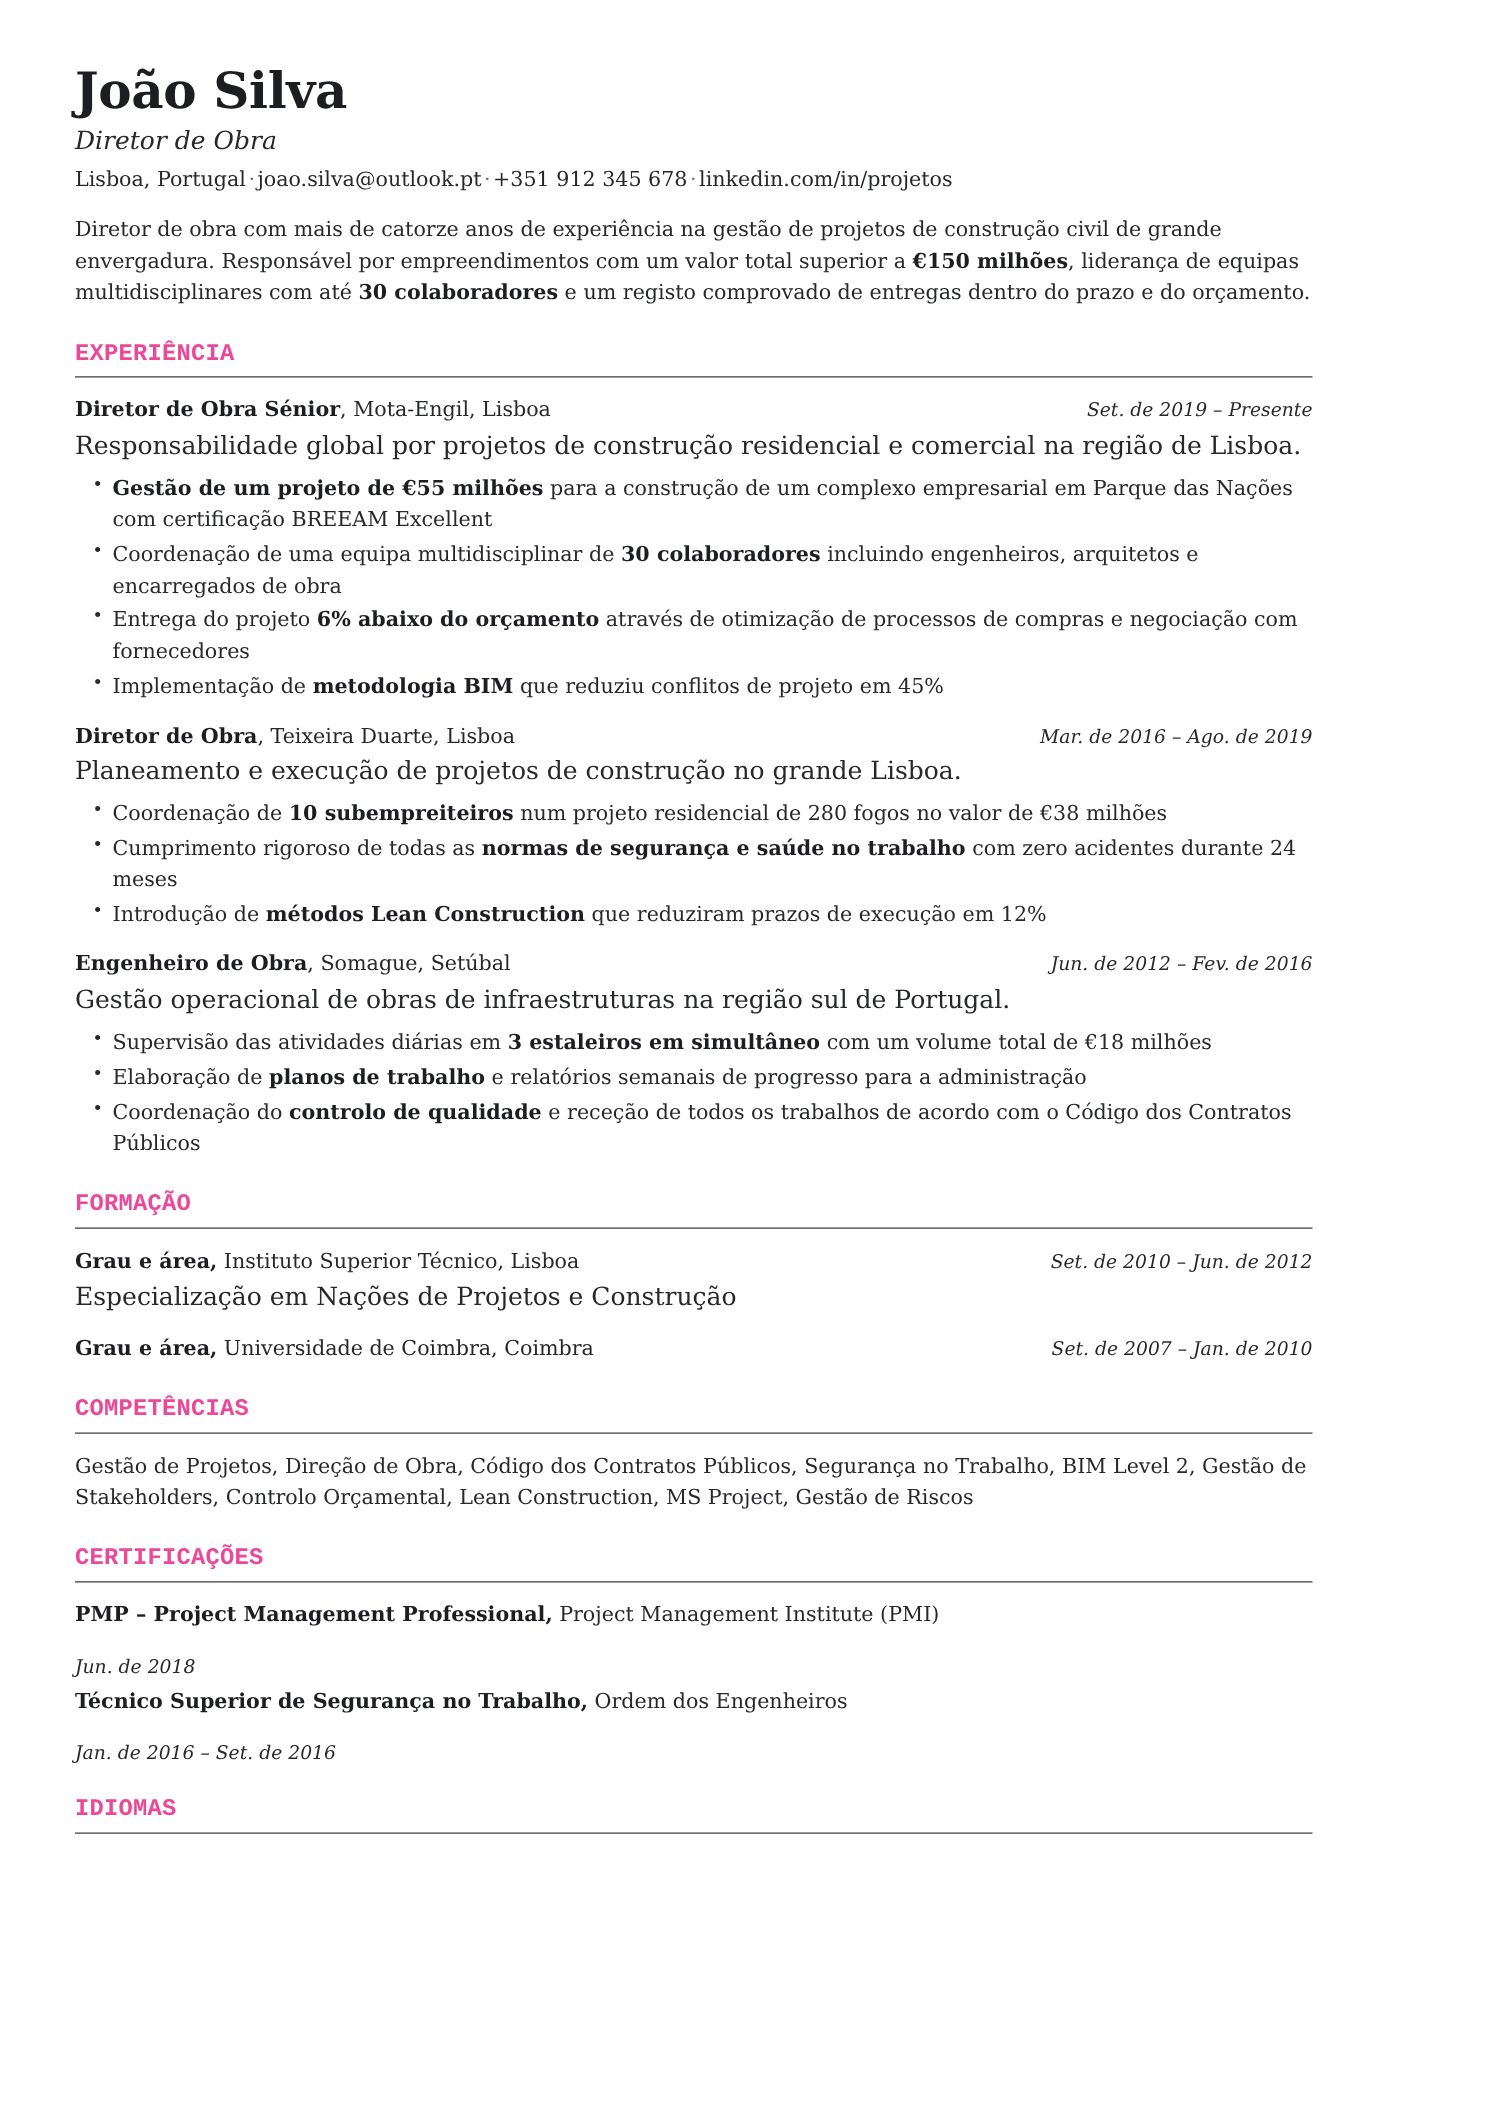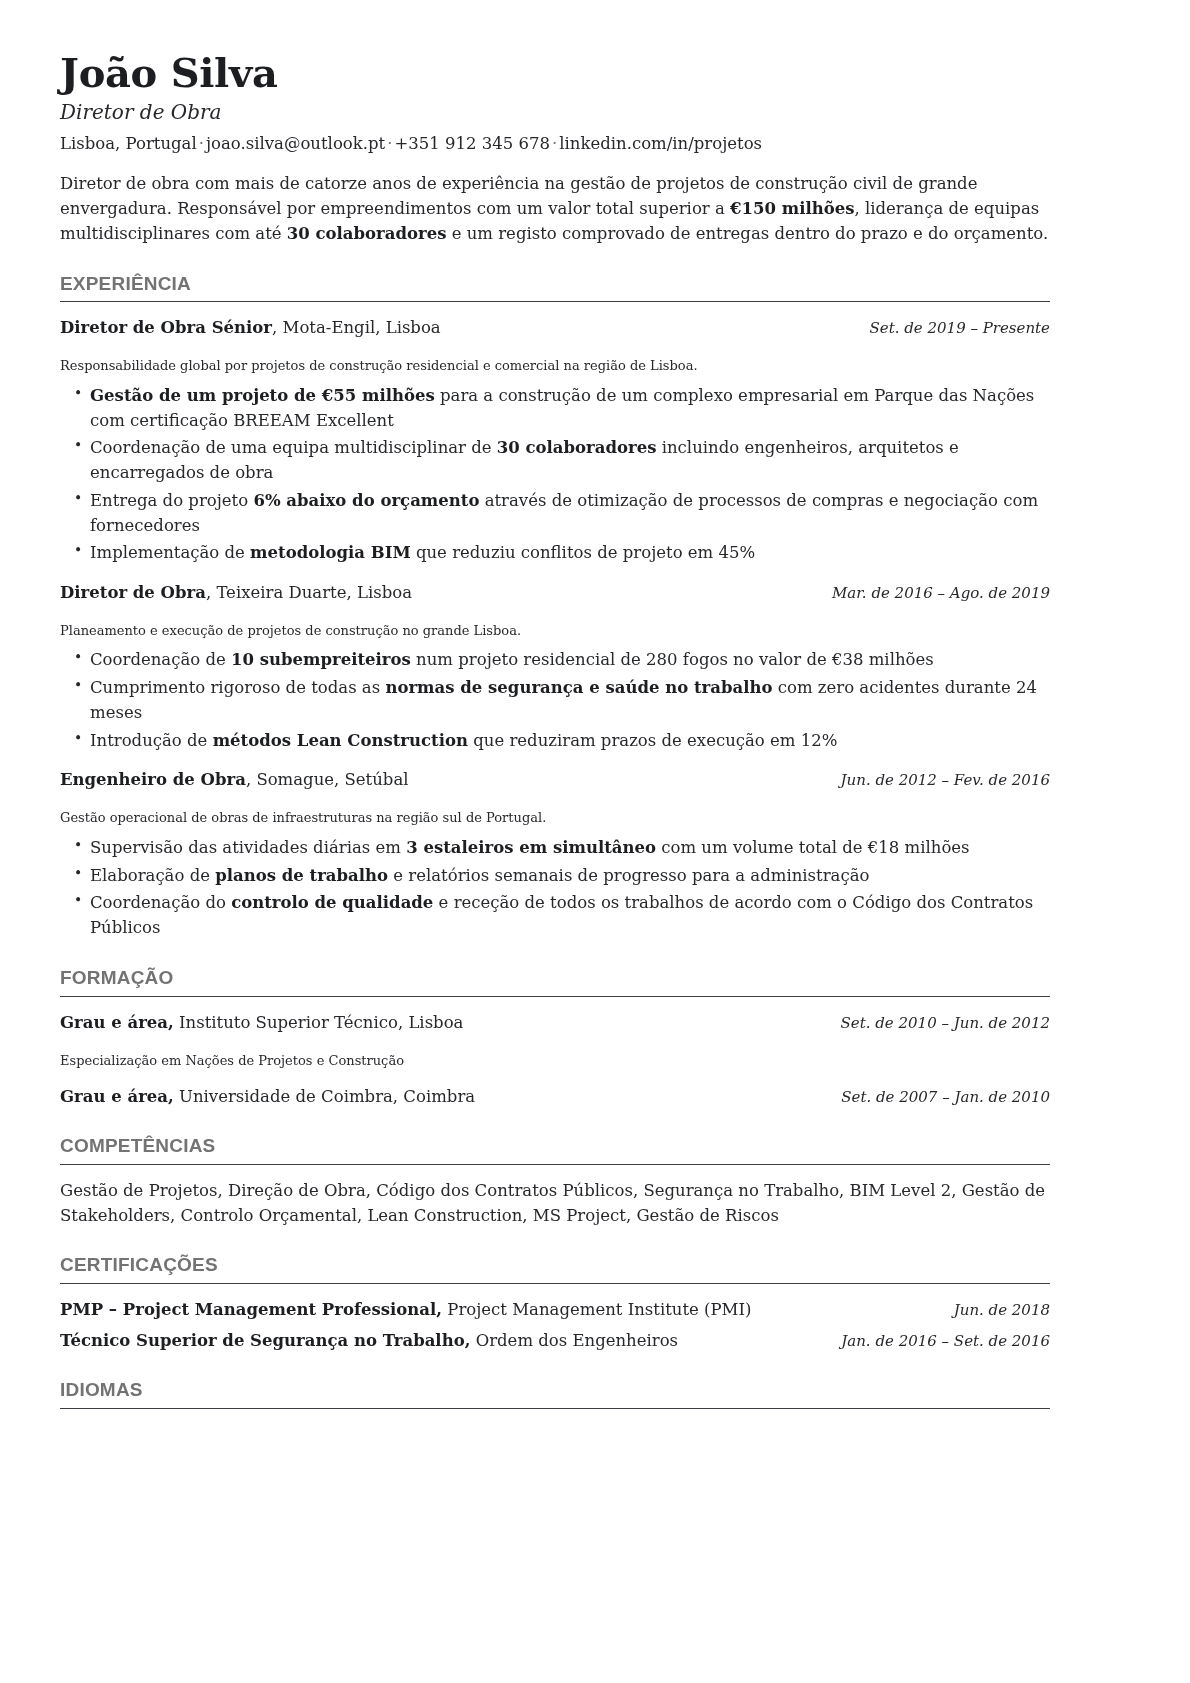--- a/index.html
+++ b/index.html
@@ -56,25 +56,25 @@
     font-size: 16.5px;
     line-height: 1.52;
     color: #26282b;
     margin: 0;
   }
   .summary b, .bullet b, .entry b { font-weight: 700; color: #1c1e21; }
 
   
   .section { margin-top: 26px; }
   .section-title {
-    font-family: Liberation Sans, sans-serif;
+    font-family: Liberation Mono, monospace;
     font-weight: 700;
     font-size: 19px;
     letter-spacing: 0.2px;
-    color: #737373;
+    color: #ec4899;
     line-height: 1.15;
     margin: 0 0 7px 0;
   }
   .rule {
     height: 0;
     border-top: 1.6px solid #3b3e42;
     margin: 0 0 14px 0;
   }
 
   
@@ -95,24 +95,24 @@
   .entry-title .strong { font-weight: 700; color: #1c1e21; }
   .entry-date {
     font-size: 15px;
     font-style: italic;
     color: #26282b;
     white-space: nowrap;
     flex: 0 0 auto;
     text-align: right;
   }
   .entry-sub {
-    font-size: 13px;
+    font-size: 20px;
     line-height: 1.5;
     color: #26282b;
-    margin-top: 16px;
+    margin-top: 1px;
   }
 
   ul.bullets {
     list-style: none;
     margin: 8px 0 0 0;
     padding: 0;
   }
   ul.bullets li {
     position: relative;
     font-size: 16.5px;
@@ -136,20 +136,21 @@
     color: #26282b;
     margin: 0;
   }
 
   .cert-row {
     display: flex;
     align-items: baseline;
     justify-content: space-between;
     gap: 20px;
     margin-bottom: 7px;
+    flex-direction: column;
   }
   .cert-row:last-child { margin-bottom: 0; }
 </style>
 </head>
 <body>
 
 <div class="page">
   <div class="content">
 
     <div>

